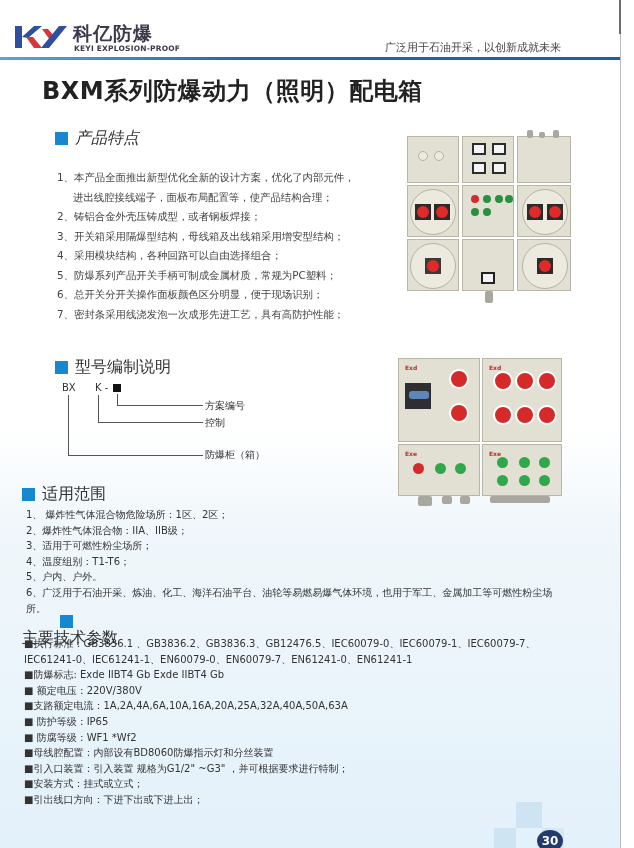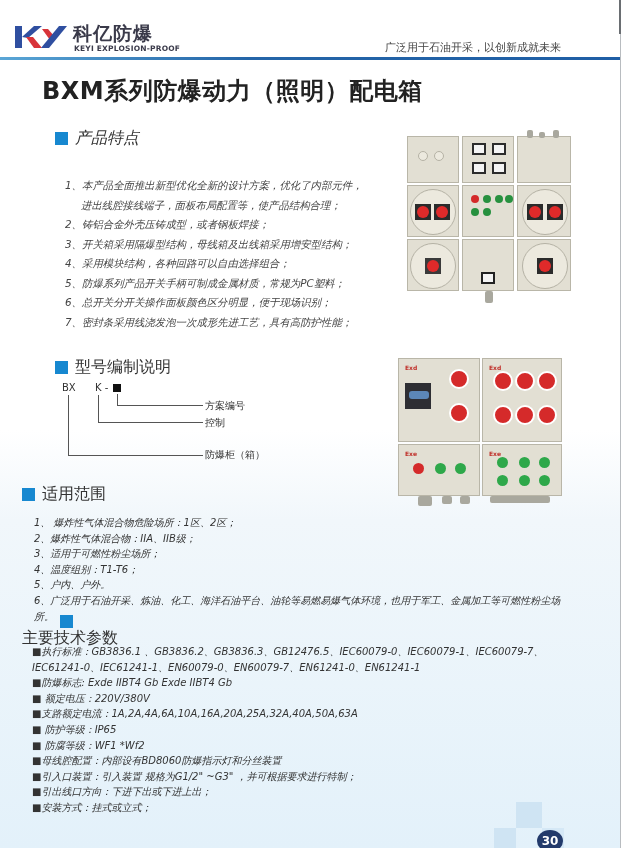--- a/index.html
+++ b/index.html
@@ -21,21 +21,21 @@
   .logo-en { position: absolute; left: 59px; top: 22px; font-size: 7.5px; font-weight: bold; color: #3a3a4a; letter-spacing: 0.2px; white-space: nowrap; text-align: center; }
   .slogan { position: absolute; left: 385px; top: 40px; font-size: 11px; color: #444; white-space: nowrap; }
   .header-line { position: absolute; left: 0; top: 57px; width: 620px; height: 3px; background: linear-gradient(to right, #5aa6d6, #2465a8 40%, #1f5ea5); }
 
   .title { position: absolute; left: 42px; top: 75px; font-size: 24px; font-weight: bold; color: #222; white-space: nowrap; letter-spacing: 0.5px; }
 
   .sec-head { position: absolute; display: flex; align-items: center; white-space: nowrap; }
   .sec-sq { width: 13px; height: 13px; background: #1788d0; margin-right: 7px; }
   .sec-label { font-size: 16px; color: #333; }
 
-  .list { position: absolute; margin: 12px; padding: 0; list-style: none; font-style: italic; }
+  .list { position: absolute; margin: 4px; padding: 0; list-style: none; }
   .features li { font-size: 10.4px; line-height: 19.5px; color: #444; white-space: nowrap; }
   .features li.indent { padding-left: 16px; }
 
   
   .diagram { position: absolute; left: 60px; top: 382px; width: 230px; height: 80px; }
   .dg-text { position: absolute; font-size: 10px; color: #333; white-space: nowrap; }
   .dg-line { position: absolute; background: #555; }
   .dg-box { position: absolute; width: 8px; height: 8px; background: #111; }
 
   .scope li { font-size: 10px; line-height: 15.6px; color: #333; }
@@ -232,20 +232,20 @@
 </div>
 <ul class="list params" style="left:20px; top:632px;">
   <li class="wrap">■执行标准：GB3836.1 、GB3836.2、GB3836.3、GB12476.5、IEC60079-0、IEC60079-1、IEC60079-7、IEC61241-0、IEC61241-1、EN60079-0、EN60079-7、EN61241-0、EN61241-1</li>
   <li>■防爆标志: Exde IIBT4  Gb  Exde IIBT4   Gb</li>
   <li>■ 额定电压：220V/380V</li>
   <li>■支路额定电流：1A,2A,4A,6A,10A,16A,20A,25A,32A,40A,50A,63A</li>
   <li>■ 防护等级：IP65</li>
   <li>■ 防腐等级：WF1    *Wf2</li>
   <li>■母线腔配置：内部设有BD8060防爆指示灯和分丝装置</li>
   <li>■引入口装置：引入装置 规格为G1/2" ~G3" ，并可根据要求进行特制；</li>
+  <li>■安装方式：挂式或立式；</li>
   <li> ■引出线口方向：下进下出或下进上出；</li>
-  <li>■安装方式：挂式或立式；</li>
 </ul>
 
 <div class="deco" style="left:516px; top:802px; width:26px; height:26px;"></div>
 <div class="deco" style="left:494px; top:828px; width:22px; height:20px;"></div>
 <div class="deco" style="left:542px; top:828px; width:22px; height:20px; opacity:0.7;"></div>
 <div class="page-num">30</div>
 
 </body></html>

